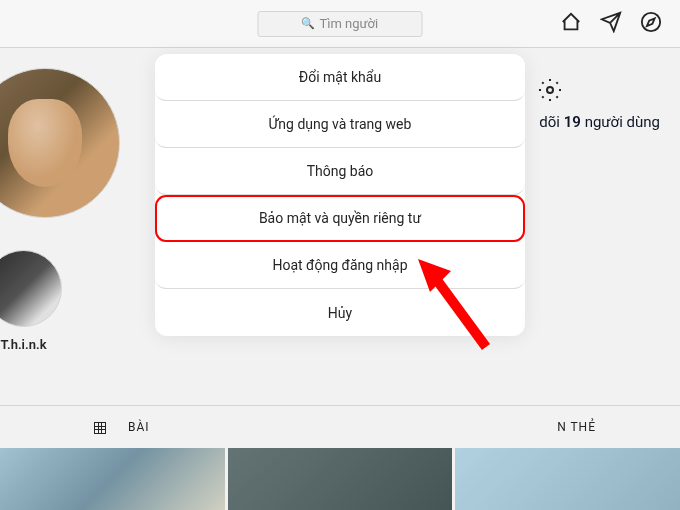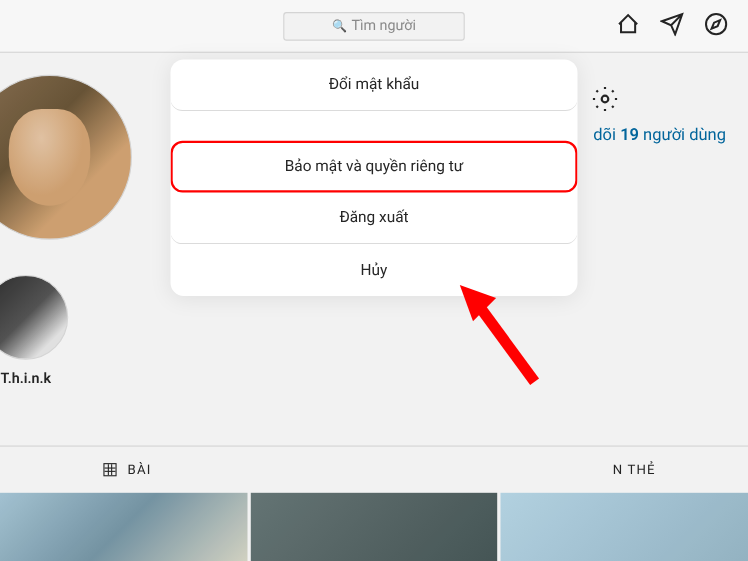--- a/index.html
+++ b/index.html
@@ -79,21 +79,21 @@
       height: 60%;
       background: radial-gradient(ellipse at 40% 30%, #e8c8a8 0%, #d4a574 60%);
       border-radius: 40% 40% 50% 50%;
     }
     
     .stats-area {
       position: absolute;
       right: 20px;
       top: 65px;
       font-size: 15px;
-      color: #0369a1;
+      color: #0f172a;
     }
     .stats-area strong { font-weight: 600; }
     .gear-btn {
       position: absolute;
       right: 118px;
       top: 30px;
     }
     
     .story-section {
       position: absolute;
@@ -127,22 +127,22 @@
       gap: 60px;
       padding-top: 14px;
       font-size: 12px;
       letter-spacing: 1px;
       color: #262626;
     }
     .tabs-bar .tab-left {
       position: absolute;
       left: 94px;
       display: flex;
-      align-items: center;
-      gap: 10px;
+      align-items: flex-end;
+      gap: 22px;
     }
     .tabs-bar .tab-right {
       position: absolute;
       right: 84px;
     }
     
     .photo-grid {
       position: absolute;
       top: 448px;
       left: 0;
@@ -183,21 +183,20 @@
       font-size: 14px;
       color: #262626;
       cursor: pointer;
       border-bottom: 1px solid #dbdbdb;
       border-radius: 11px;
     }
     .modal-item:last-child { border-bottom: none; }
     .modal-item.highlighted {
       outline: 2px solid #ff0000;
       outline-offset: -2px;
-      margin-top: 27px;
     }
     
     
     .arrow-annotation {
       position: absolute;
       left: 416px;
       top: 257px;
       pointer-events: none;
     }
     
@@ -285,22 +284,24 @@
 
 <div class="photo-grid">
   <div class="photo-item"></div>
   <div class="photo-item"></div>
   <div class="photo-item"></div>
 </div>
 
 <div class="modal-overlay">
   <div class="modal">
     <div class="modal-item">Đổi mật khẩu</div>
+    <div class="modal-item">Ứng dụng và trang web</div>
+    <div class="modal-item">Thông báo</div>
     <div class="modal-item highlighted">Bảo mật và quyền riêng tư</div>
-    <div class="modal-item">Đăng xuất</div>
+    <div class="modal-item">Hoạt động đăng nhập</div>
     <div class="modal-item">Hủy</div>
   </div>
 </div>
 
 <svg class="arrow-annotation" width="90" height="100" viewBox="0 0 90 100">
   <defs>
     <marker id="arrowhead" markerWidth="10" markerHeight="10" refX="2" refY="5" orient="auto">
       <polygon points="0 0, 10 5, 0 10" fill="#ff0000"></polygon>
     </marker>
   </defs>

